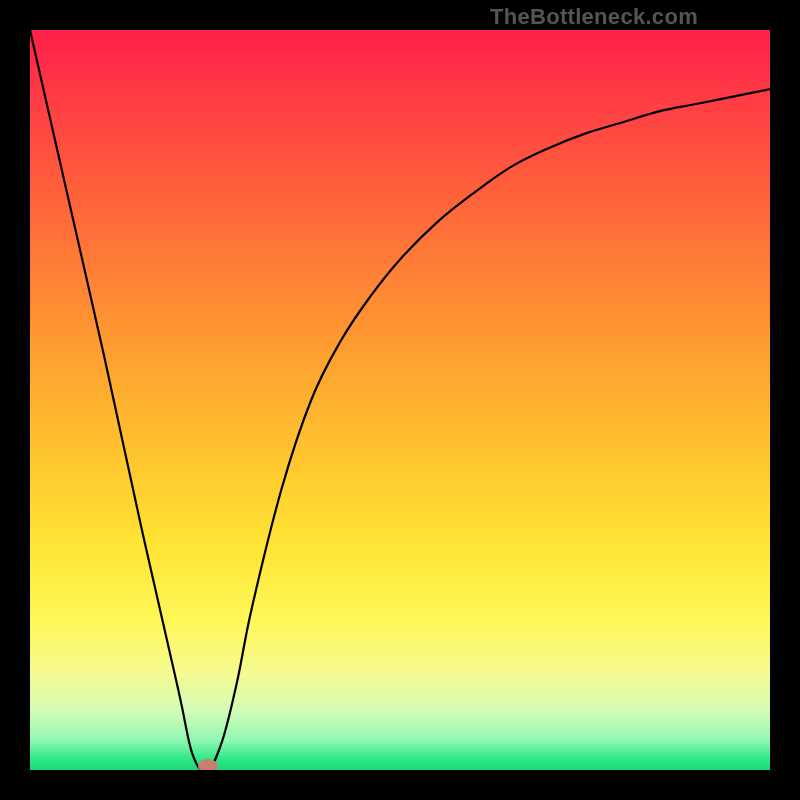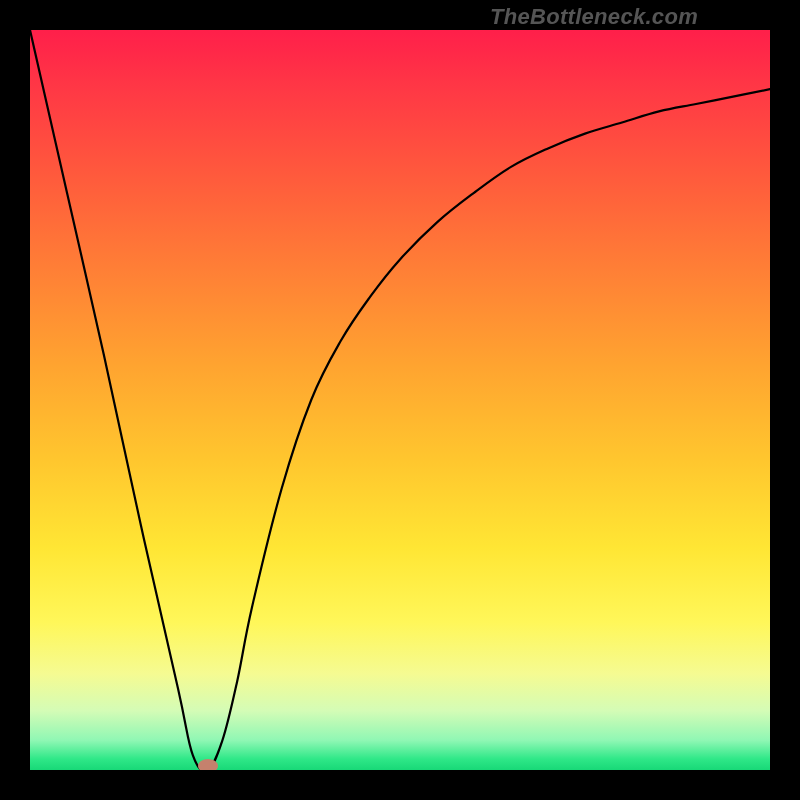--- a/index.html
+++ b/index.html
@@ -9,21 +9,20 @@
     height: 800px;
     background: #000;
     overflow: hidden;
     font-family: Arial, Helvetica, sans-serif;
   }
   .frame {
     position: relative;
     width: 708px;
     height: 800px;
     background: #000;
-    font-style: italic;
   }
   .watermark {
     position: absolute;
     top: 4px;
     right: 10px;
     color: #555;
     font-size: 22px;
     font-weight: 600;
     letter-spacing: 0.3px;
     z-index: 10;

